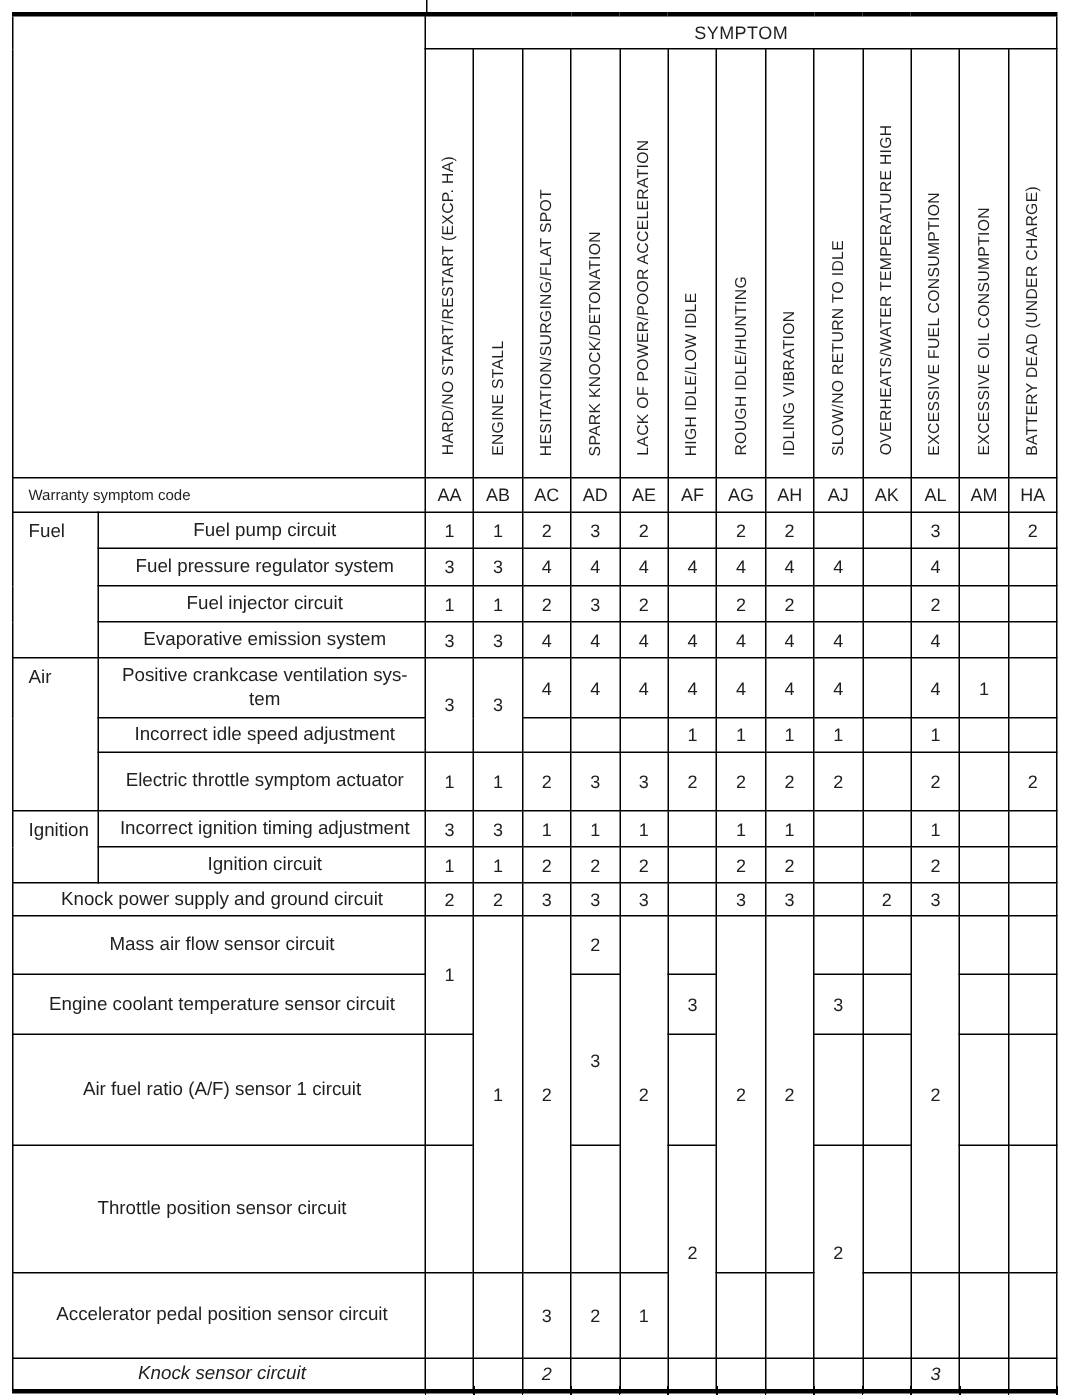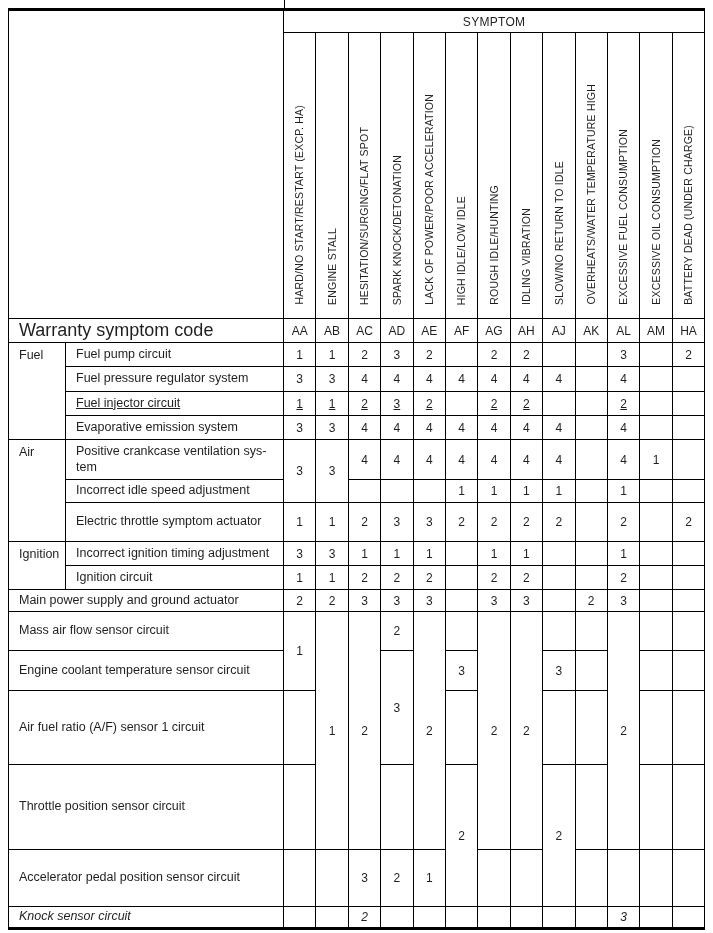--- a/index.html
+++ b/index.html
@@ -30,33 +30,33 @@
   span.vtext {
     display:inline-block;
     writing-mode:vertical-rl;
     transform:rotate(180deg);
     font-size:10.5px;
     line-height:1;
     white-space:nowrap;
     letter-spacing:0.2px;
   }
   tr.warranty-row { height:23px; }
-  td.wlabel { font-size:18px; padding:1px 16px 1px 10px; vertical-align:middle; }
+  td.wlabel { font-size:10px; padding:1px 16px 1px 10px; vertical-align:middle; }
   td.code { text-align:center; font-size:12px; vertical-align:middle; }
   td.cat { font-size:12.5px; padding:5px 3px 1px 10px; vertical-align:top; }
   td.sub {
     font-size:12.5px; padding:2px 6px 2px 10px;
-    vertical-align:middle; white-space:pre-line; line-height:1.25;
+    vertical-align:middle; white-space:pre-line; line-height:1.25;text-align:center;
   }
   td.full { }
   td.num { text-align:center; font-size:12px; vertical-align:middle; }
   
   tbody.grid tr:nth-child(1)  { height:24px; }
   tbody.grid tr:nth-child(2)  { height:25px; }
-  tbody.grid tr:nth-child(3)  { height:24px;text-decoration:underline; }
+  tbody.grid tr:nth-child(3)  { height:24px; }
   tbody.grid tr:nth-child(4)  { height:24px; }
   tbody.grid tr:nth-child(5)  { height:40px; }
   tbody.grid tr:nth-child(6)  { height:23px; }
   tbody.grid tr:nth-child(7)  { height:39px; }
   tbody.grid tr:nth-child(8)  { height:24px; }
   tbody.grid tr:nth-child(9)  { height:24px; }
   tbody.grid tr:nth-child(10) { height:22px; }
   tbody.grid tr:nth-child(11) { height:39px; }
   tbody.grid tr:nth-child(12) { height:40px; }
   tbody.grid tr:nth-child(13) { height:74px; }
@@ -275,21 +275,21 @@
         <td class="num"></td>
         <td class="num">2</td>
         <td class="num">2</td>
         <td class="num"></td>
         <td class="num"></td>
         <td class="num">2</td>
         <td class="num"></td>
         <td class="num"></td>
       </tr>
       <tr>
-        <td class="sub full" colspan="2">Main power supply and ground actuator</td>
+        <td class="sub full" colspan="2">Knock power supply and ground circuit</td>
         <td class="num">2</td>
         <td class="num">2</td>
         <td class="num">3</td>
         <td class="num">3</td>
         <td class="num">3</td>
         <td class="num"></td>
         <td class="num">3</td>
         <td class="num">3</td>
         <td class="num"></td>
         <td class="num">2</td>

